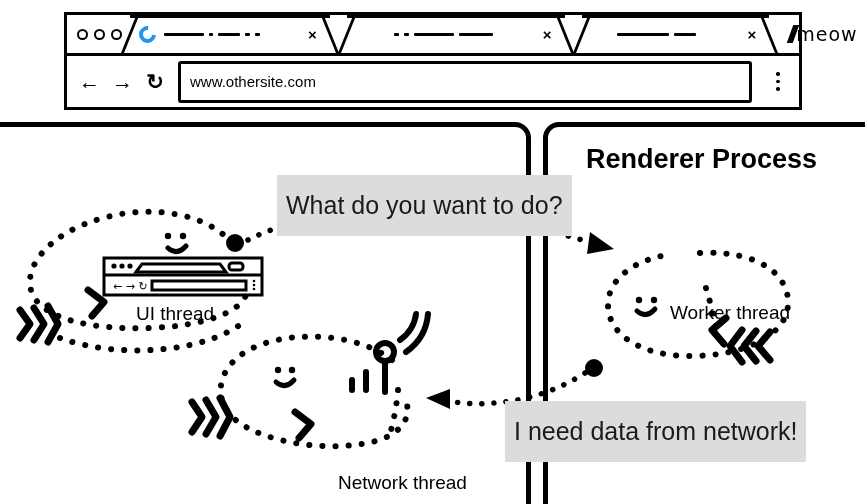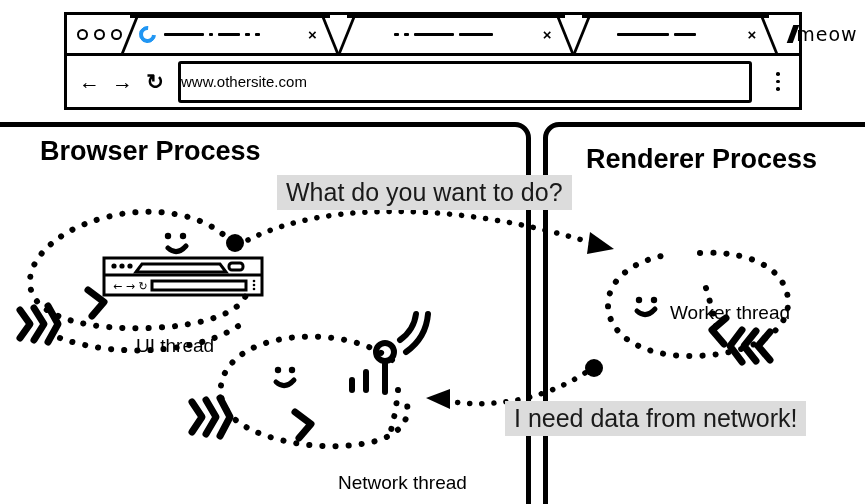--- a/index.html
+++ b/index.html
@@ -158,20 +158,21 @@
     text-align: center;
   }
   .urlfield {
     flex: 1;
     height: 42px;
     border: 3px solid #000;
     border-radius: 3px;
     box-sizing: border-box;
     display: flex;
     align-items: center;
+    padding-left: 9px;
     font-size: 15px;
     color: #000;
   }
   .kebab {
     width: 18px;
     display: flex;
     flex-direction: column;
     align-items: center;
     gap: 4px;
     padding-left: 4px;
@@ -212,34 +213,34 @@
   }
   .title-browser { left: 40px; top: 136px; }
   .title-renderer { left: 586px; top: 144px; }
 
   
   .speech {
     position: absolute;
     background: #dcdcdc;
     color: #1a1a1a;
     font-size: 25px;
-    padding: 3px 9px;
+    padding: 16px 9px;
     white-space: nowrap;
   }
   .speech-1 { left: 277px; top: 175px; }
   .speech-2 { left: 505px; top: 401px; }
 
   
   .thread-label {
     position: absolute;
     font-size: 19px;
     color: #000;
     white-space: nowrap;
   }
-  .lbl-ui      { left: 136px; top: 303px; margin-top: 32px; }
+  .lbl-ui      { left: 136px; top: 303px; }
   .lbl-network { left: 338px; top: 426px; margin-top: 46px; }
   .lbl-worker  { left: 670px; top: 268px; margin-top: 34px; }
 
   
   #art {
     position: absolute;
     left: 0; top: 0;
     width: 865px; height: 504px;
     pointer-events: none;
   }
@@ -350,21 +351,20 @@
         <i></i>
           <i></i>
           <i></i>
       </span>
     </div>
   </div>
 
   <div class="panel panel-browser"></div>
   <div class="panel panel-renderer"></div>
 
-  <div class="panel-title title-browser">Browser Process</div>
   <div class="panel-title title-renderer">Renderer Process</div>
 
   <svg id="art" viewBox="0 0 865 504">
 
     <g>
       <path class="dotted" d="M232,243 C205,212 150,205 103,218 C48,233 22,268 32,293
                               C42,318 88,330 150,328 C205,326 240,312 246,295"></path>
 
       <circle cx="168" cy="236" r="3.2" fill="#000"></circle>
       <circle cx="183" cy="236" r="3.2" fill="#000"></circle>

